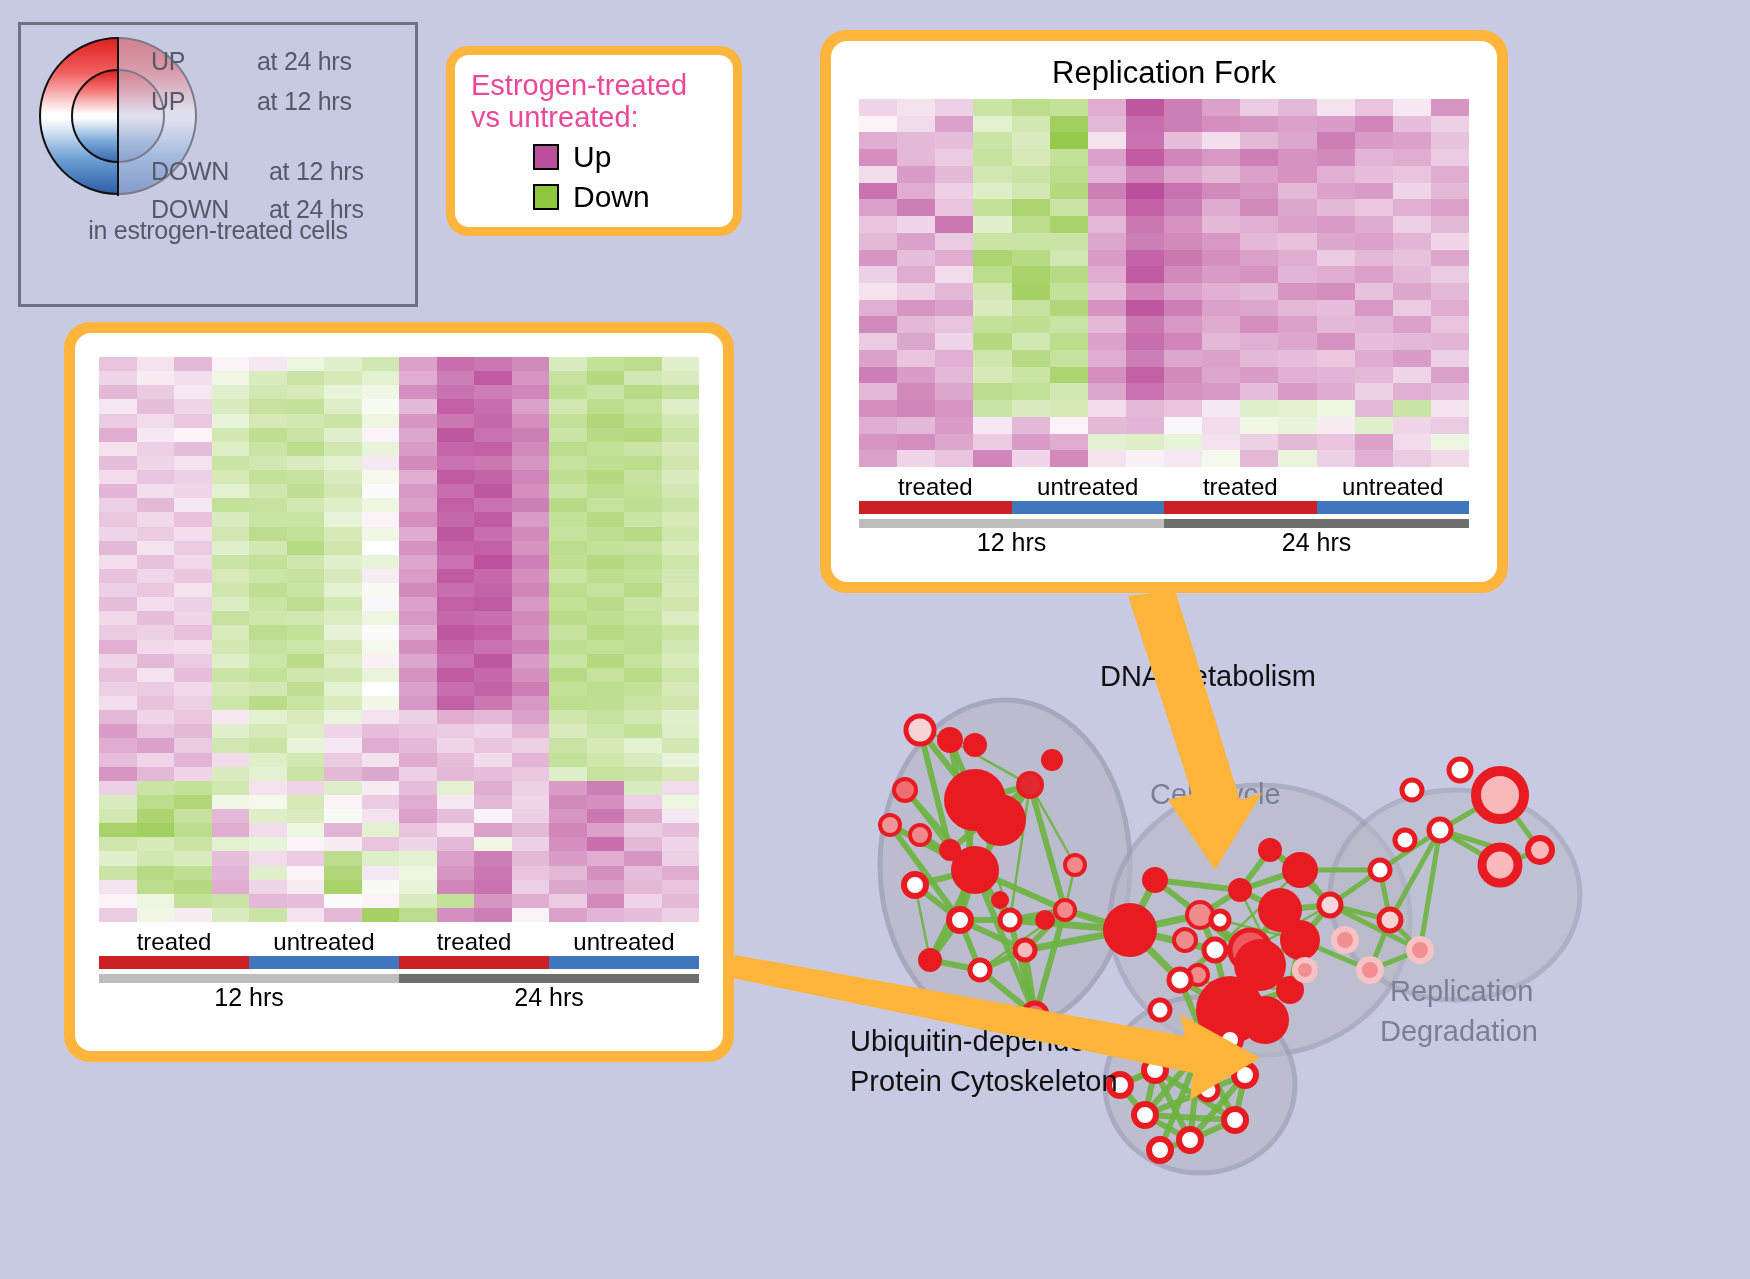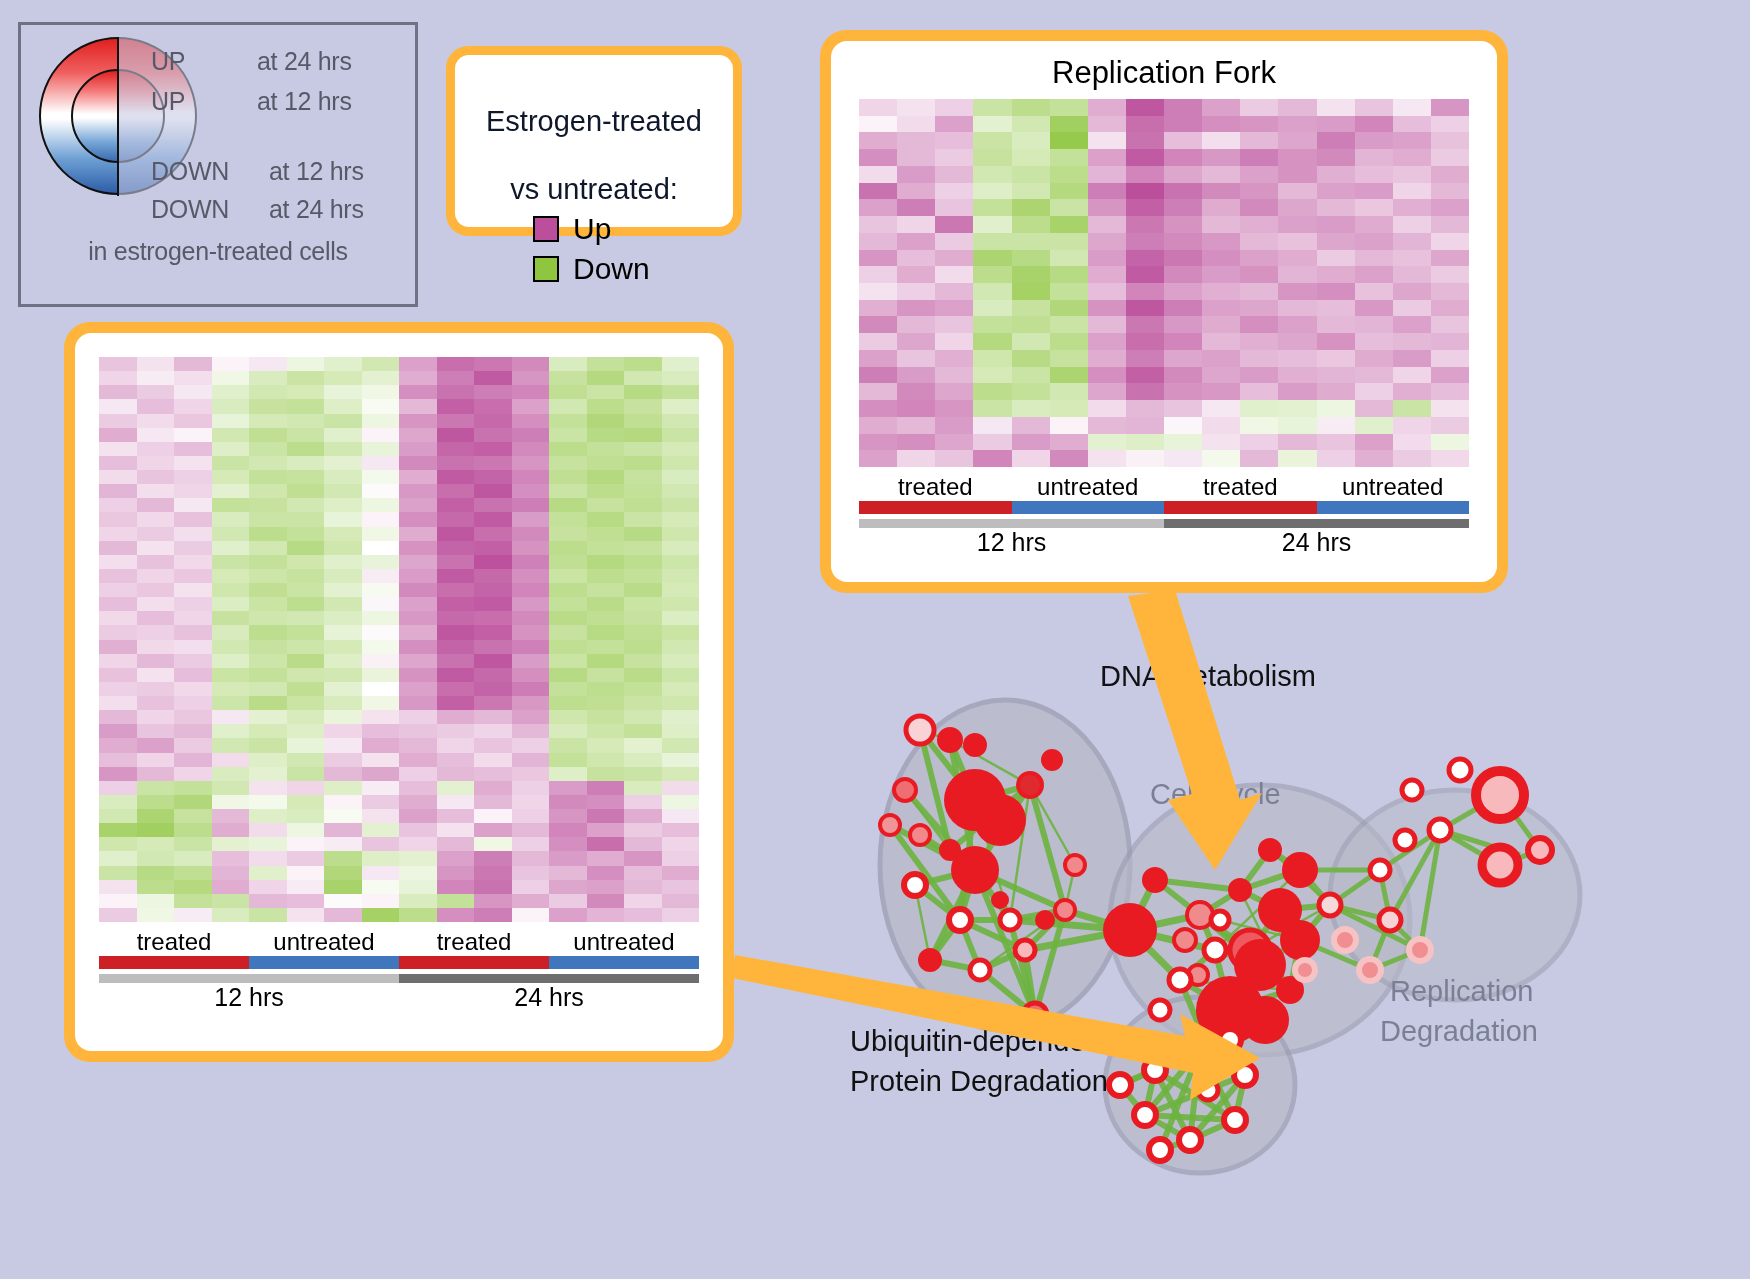--- a/index.html
+++ b/index.html
@@ -50,21 +50,21 @@
   
   #updown-legend {
     left:446px; top:46px; width:296px; height:190px;
     background:#ffb43c; border-radius:22px;
     box-sizing:border-box; padding:9px;
   }
   #updown-legend .inner {
     width:100%; height:100%; background:#fff; border-radius:14px;
     box-sizing:border-box; padding:14px 16px 0 16px;
   }
-  #updown-legend .t { font-size:29px; color:#0f172a; text-align:center; line-height:1.12;margin-top:36px; }
+  #updown-legend .t { font-size:29px; color:#ec4899; text-align:left; line-height:1.12; }
   #updown-legend .row { display:flex; align-items:center; gap:14px; margin-left:62px; margin-top:6px; }
   .swatch { width:26px; height:26px; border:2px solid #000; box-sizing:border-box; }
   .sw-up { background:#bc4f9c; }
   .sw-down { background:#8ec63f; }
   #updown-legend .row span { font-size:30px; color:#000; }
 
   
   .panel { background:#ffb43c; border-radius:26px; box-sizing:border-box; padding:11px; }
   .panel > .inner { width:100%; height:100%; background:#fff; border-radius:16px; box-sizing:border-box; }
   .panel-title { text-align:center; font-size:31px; color:#000; font-weight:normal; }
@@ -110,21 +110,21 @@
 
   <div class="lbl" style="left:130px; top:22px;">UP</div>
   <div class="lbl" style="left:236px; top:22px;">at 24 hrs</div>
   <div class="lbl" style="left:130px; top:62px;">UP</div>
   <div class="lbl" style="left:236px; top:62px;">at 12 hrs</div>
   <div class="lbl" style="left:130px; top:132px;">DOWN</div>
   <div class="lbl" style="left:248px; top:132px;">at 12 hrs</div>
   <div class="lbl" style="left:130px; top:170px;">DOWN</div>
   <div class="lbl" style="left:248px; top:170px;">at 24 hrs</div>
 
-  <div class="foot" style="top:212px;">in estrogen-treated cells</div>
+  <div class="foot" style="top:191px;">in estrogen-treated cells</div>
 </div>
 
 <div class="abs" id="updown-legend">
   <div class="inner">
     <div class="t">Estrogen-treated</div>
     <div class="t">vs untreated:</div>
     <div class="row">
       <span class="swatch sw-up"></span>
       <span>Up</span>
     </div>
@@ -1410,21 +1410,21 @@
       <circle cx="430" cy="420" r="11" fill="#fff" stroke="#e81b23" stroke-width="6"></circle>
       <circle cx="408" cy="470" r="10" fill="#fff" stroke="#e81b23" stroke-width="5"></circle>
     </g>
   </svg>
 
   <div class="net-label dark" style="left:300px; top:40px;">DNA Metabolism</div>
   <div class="net-label grey" style="left:350px; top:158px;">Cell Cycle</div>
   <div class="net-label grey" style="left:590px; top:355px;">Replication</div>
   <div class="net-label grey" style="left:580px; top:395px;">Degradation</div>
   <div class="net-label dark" style="left:50px; top:405px;">Ubiquitin-dependent</div>
-  <div class="net-label dark" style="left:50px; top:445px;">Protein Degradation</div>
+  <div class="net-label dark" style="left:50px; top:445px;">Protein Cytoskeleton</div>
 </div>
 
 <svg class="arrow-svg" width="1750" height="1279">
 
   <path d="M1175 590 L1240 800 L1262 793 L1215 870 L1168 800 L1192 794 L1128 596 Z" fill="#ffb43c"></path>
 
   <path d="M735 955 L1185 1036 L1180 1014 L1260 1058 L1190 1100 L1193 1073 L732 978 Z" fill="#ffb43c"></path>
 </svg>
 
 </body></html>

